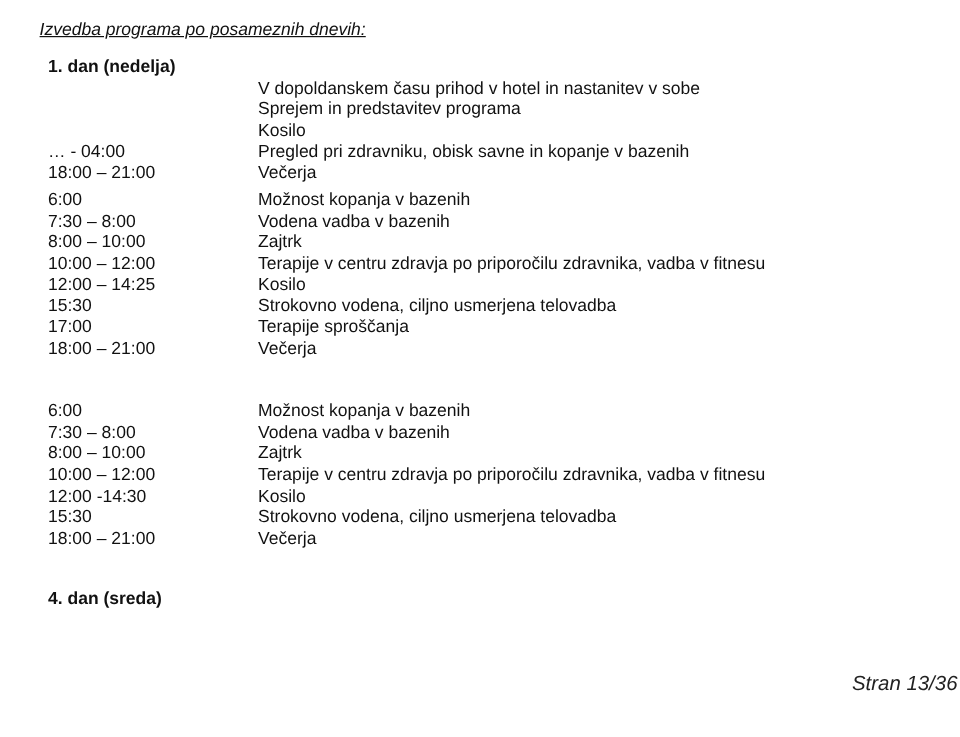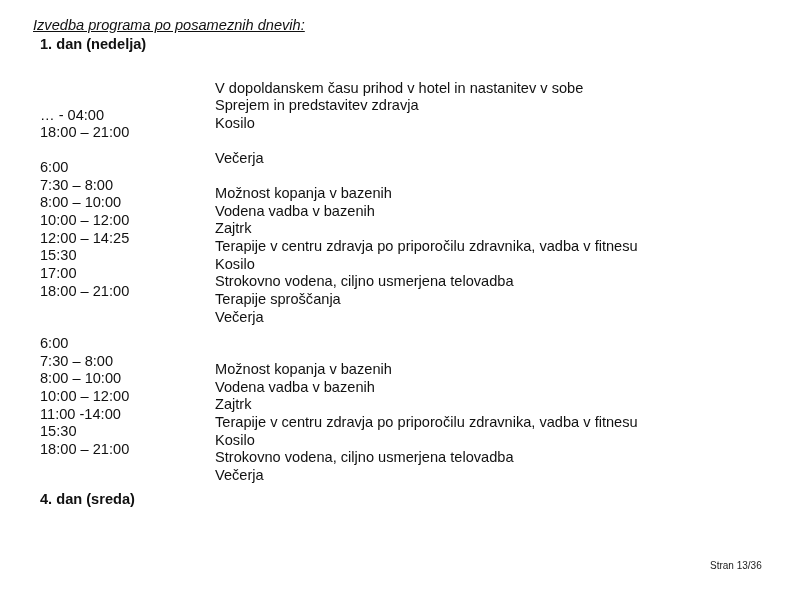--- a/index.html
+++ b/index.html
@@ -3,44 +3,45 @@
 <meta charset="utf-8">
 <style>
   html, body { margin: 0; padding: 0; background: #ffffff; }
   body { width: 800px; height: 614px; position: relative; overflow: hidden;
          font-family: "Liberation Sans", sans-serif; color: #111; font-size: 14.6px; }
   .title { position: absolute; left: 33px; top: 16px; text-decoration: underline; line-height: 18px; font-style: italic; }
   .day { position: absolute; left: 40px; width: 700px; }
   .day-heading { font-weight: bold; line-height: 17.7px; height: 17.7px; }
   .row { height: 17.7px; line-height: 17.7px; position: relative; white-space: nowrap; }
   .row .time { position: absolute; left: 0; }
-  .row .desc { position: absolute; left: 175px; margin-top: 26px; }
-  .footer { position: absolute; left: 710px; top: 560px; font-size: 10px; color: #222; }
+  .row .desc { position: absolute; left: 175px; }
+  .footer { position: absolute; left: 710px; top: 560px; font-size: 17px; color: #222; font-style: italic; }
 </style>
 </head>
 <body>
 
 <div class="title">Izvedba programa po posameznih dnevih:</div>
 
-<div class="day" style="top:36px;">
+<div class="day" style="top:48px;">
   <div class="day-heading">1. dan (nedelja)</div>
   <div class="row">
       <span class="time"></span>
       <span class="desc">V dopoldanskem času prihod v hotel in nastanitev v sobe</span>
     </div>
   <div class="row">
       <span class="time"></span>
-      <span class="desc">Sprejem in predstavitev zdravja</span>
+      <span class="desc">Sprejem in predstavitev programa</span>
     </div>
   <div class="row">
       <span class="time"></span>
       <span class="desc">Kosilo</span>
     </div>
   <div class="row">
       <span class="time">… - 04:00</span>
+      <span class="desc">Pregled pri zdravniku, obisk savne in kopanje v bazenih</span>
     </div>
   <div class="row">
       <span class="time">18:00 – 21:00</span>
       <span class="desc">Večerja</span>
     </div>
 </div>
 
 <div class="day" style="top:159px;">
   <div class="row">
       <span class="time">6:00</span>
@@ -87,21 +88,21 @@
     </div>
   <div class="row">
       <span class="time">8:00 – 10:00</span>
       <span class="desc">Zajtrk</span>
     </div>
   <div class="row">
       <span class="time">10:00 – 12:00</span>
       <span class="desc">Terapije v centru zdravja po priporočilu zdravnika, vadba v fitnesu</span>
     </div>
   <div class="row">
-      <span class="time">11:00 -14:00</span>
+      <span class="time">12:00 -14:30</span>
       <span class="desc">Kosilo</span>
     </div>
   <div class="row">
       <span class="time">15:30</span>
       <span class="desc">Strokovno vodena, ciljno usmerjena telovadba</span>
     </div>
   <div class="row">
       <span class="time">18:00 – 21:00</span>
       <span class="desc">Večerja</span>
     </div>

